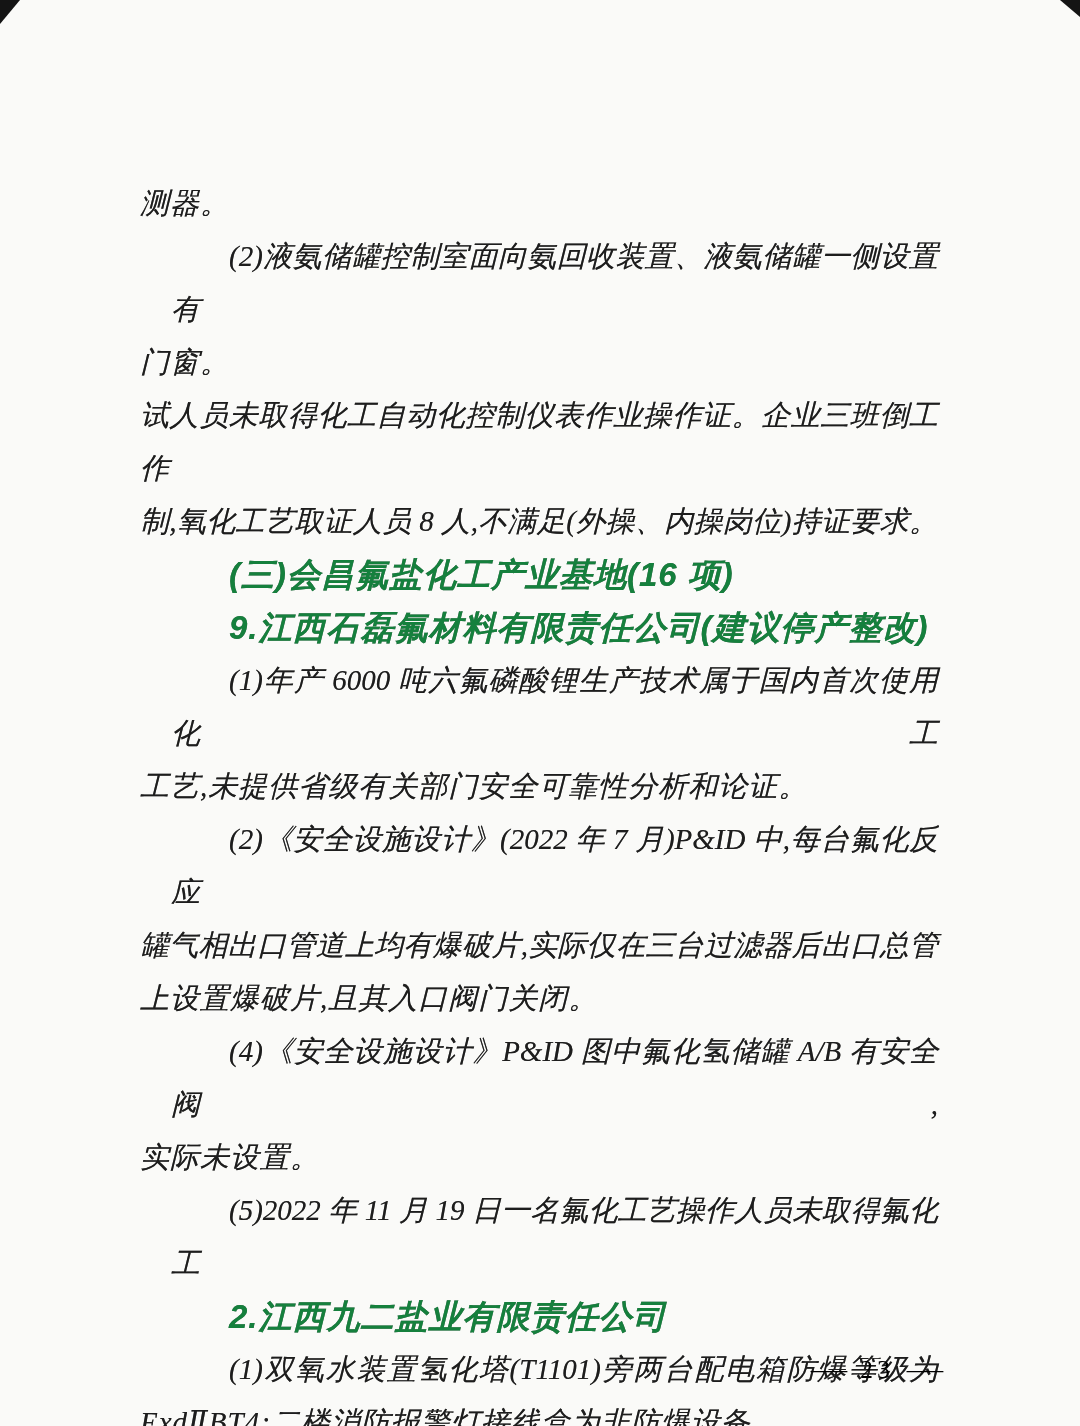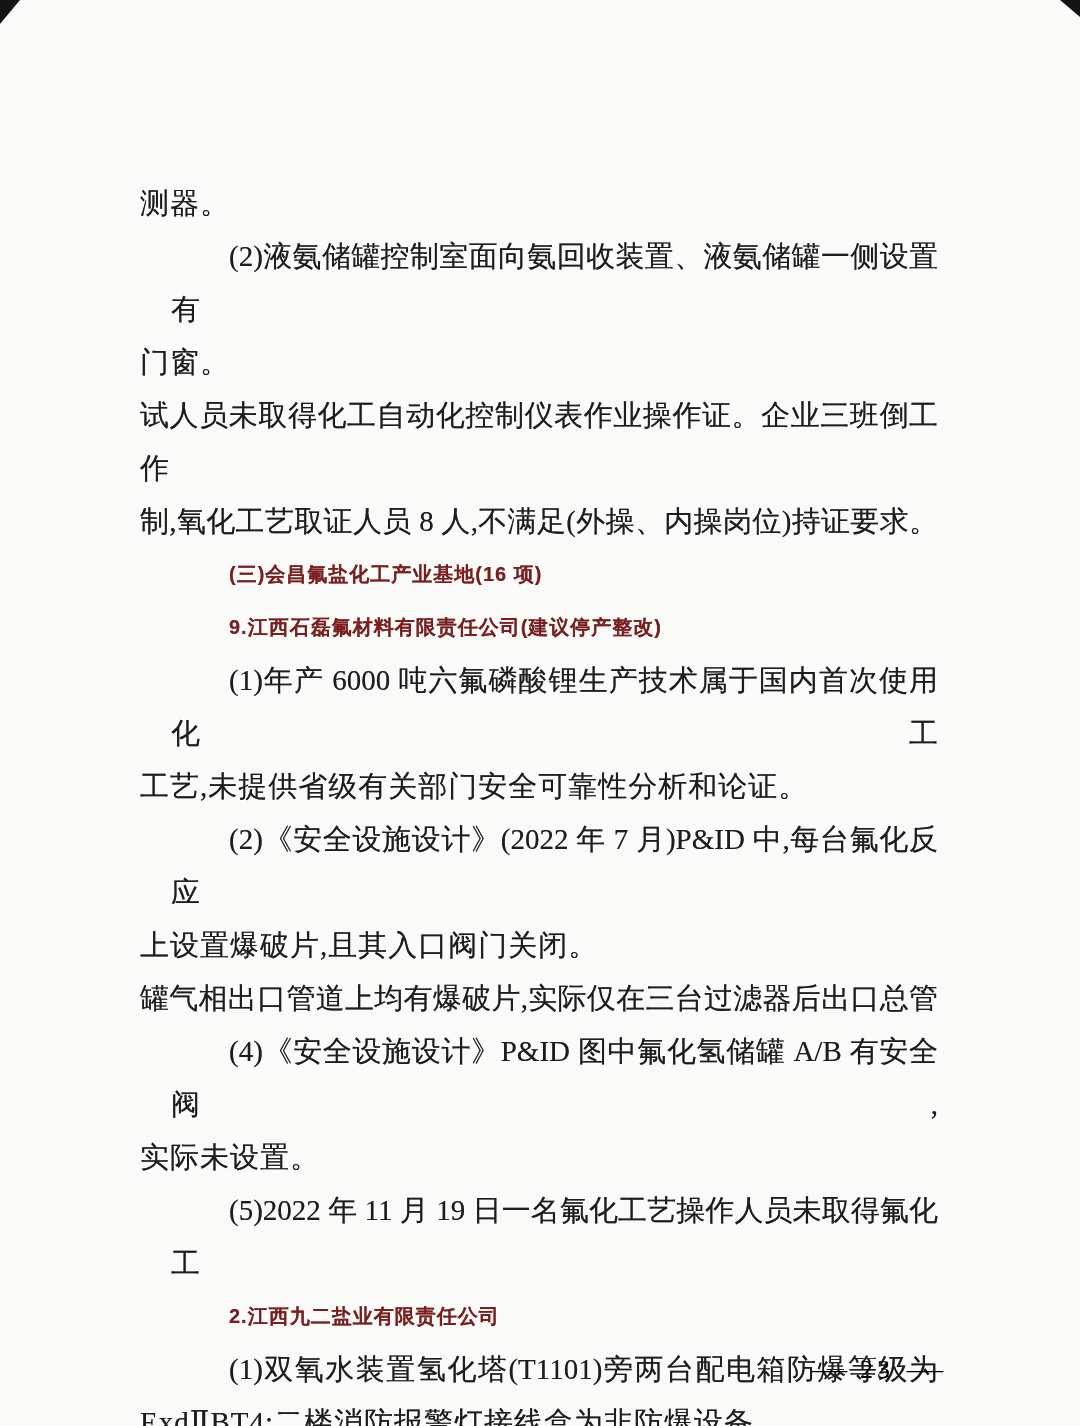--- a/index.html
+++ b/index.html
@@ -19,26 +19,27 @@
   .text-block{
     position:absolute;left:140px;top:177px;width:798px;
   }
   .ln{
     margin:0;padding:0;
     min-height:53px;line-height:53px;
     font-size:29px;color:#1d1d1d;
     letter-spacing:1px;
     text-shadow:0 0 0.5px rgba(20,20,20,.6);
     text-align:left;
+    font-style:italic;
   }
   .ind{text-indent:58px;margin-left:31px;}
   .fill{text-align:justify;text-align-last:justify;letter-spacing:0;}
   .hd{
     font-family:"Liberation Sans","DejaVu Sans",sans-serif;
-    font-weight:700;color:#7f1d1d;font-size:20px;letter-spacing:1px;
+    font-weight:700;color:#15803d;font-size:33px;letter-spacing:1px;
   }
   
   .footer{
     position:absolute;left:140px;top:1354px;width:798px;
     text-align:right;font-size:26px;color:#000000;line-height:32px;
     font-family:"Liberation Serif","DejaVu Serif",serif;
   }
   .footer .num{display:inline-block;margin:0 18px;letter-spacing:4px;}
   .footer .dash{display:inline-block;transform:scaleX(1.4);}
 </style>
@@ -54,22 +55,22 @@
     <p class="ln">测器。</p>
     <p class="ln ind fill">(2)液氨储罐控制室面向氨回收装置、液氨储罐一侧设置有</p>
     <p class="ln">门窗。</p>
     <p class="ln fill">试人员未取得化工自动化控制仪表作业操作证。企业三班倒工作</p>
     <p class="ln fill">制,氧化工艺取证人员 8 人,不满足(外操、内操岗位)持证要求。</p>
     <p class="ln ind hd">(三)会昌氟盐化工产业基地(16 项)</p>
     <p class="ln ind hd">9.江西石磊氟材料有限责任公司(建议停产整改)</p>
     <p class="ln ind fill">(1)年产 6000 吨六氟磷酸锂生产技术属于国内首次使用化工</p>
     <p class="ln">工艺,未提供省级有关部门安全可靠性分析和论证。</p>
     <p class="ln ind fill">(2)《安全设施设计》(2022 年 7 月)P&amp;ID 中,每台氟化反应</p>
+    <p class="ln fill">罐气相出口管道上均有爆破片,实际仅在三台过滤器后出口总管</p>
     <p class="ln">上设置爆破片,且其入口阀门关闭。</p>
-    <p class="ln fill">罐气相出口管道上均有爆破片,实际仅在三台过滤器后出口总管</p>
     <p class="ln ind fill">(4)《安全设施设计》P&amp;ID 图中氟化氢储罐 A/B 有安全阀,</p>
     <p class="ln">实际未设置。</p>
     <p class="ln ind fill">(5)2022 年 11 月 19 日一名氟化工艺操作人员未取得氟化工</p>
     <p class="ln ind hd">2.江西九二盐业有限责任公司</p>
     <p class="ln ind fill">(1)双氧水装置氢化塔(T1101)旁两台配电箱防爆等级为</p>
     <p class="ln">ExdⅡBT4;二楼消防报警灯接线盒为非防爆设备。</p>
   </main>
 
   <footer class="footer">
     <span class="dash">—</span><span class="num">23</span><span class="dash">—</span>

